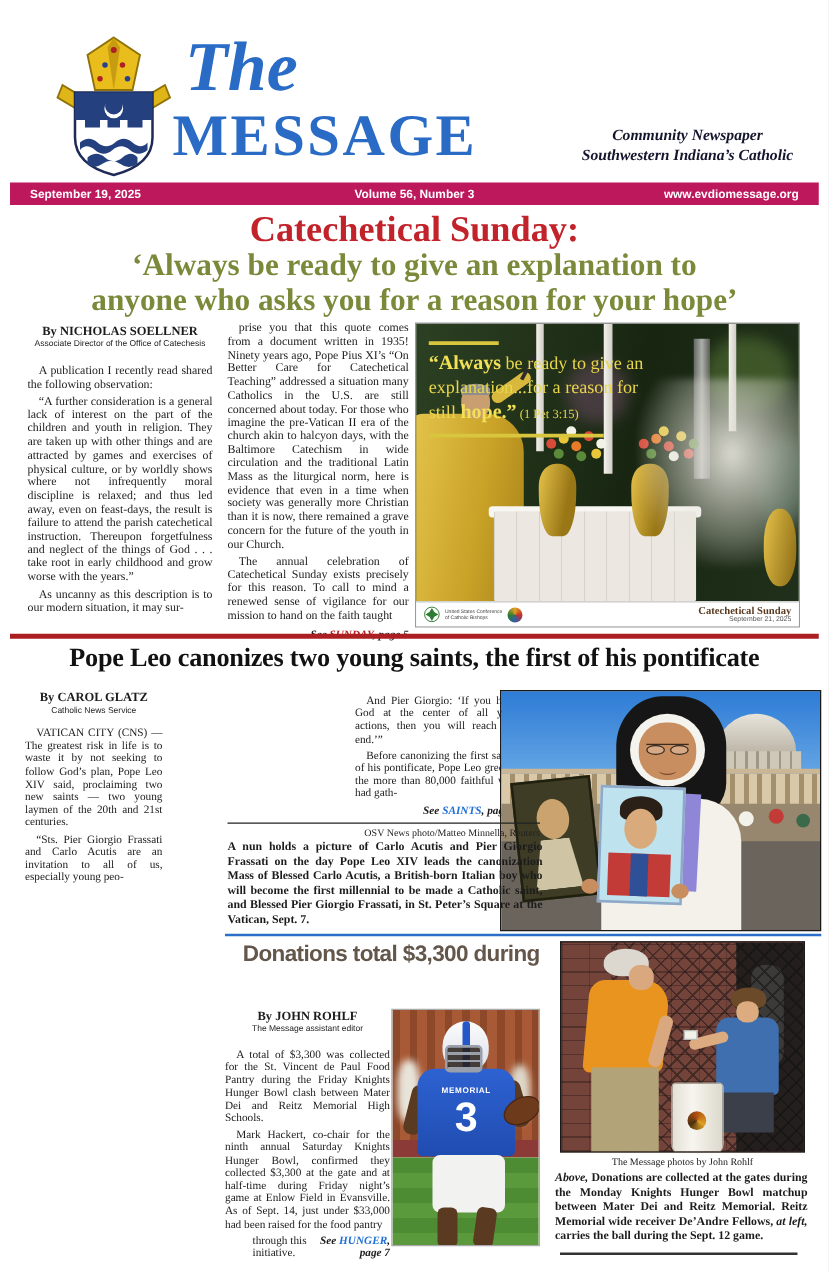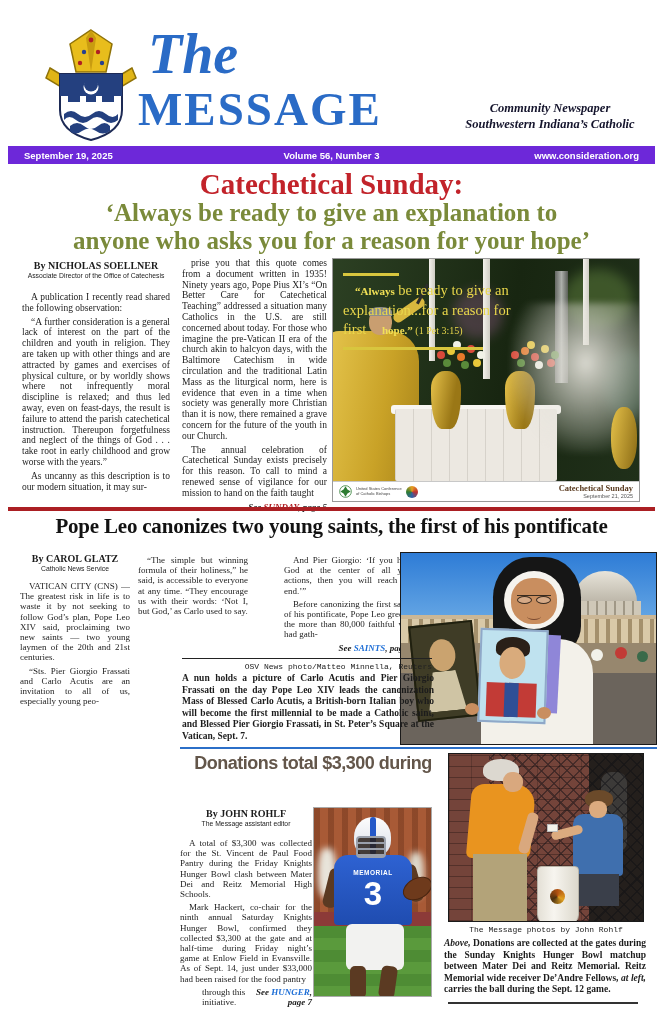--- a/index.html
+++ b/index.html
@@ -7,36 +7,36 @@
         font-family:"Liberation Serif",serif;color:#1c1c1c;}
   .abs{position:absolute;}
 
   
   .the-script{left:148px;top:22px;font-size:56px;font-style:italic;font-weight:bold;color:#2a6bc6;
               font-family:"Liberation Serif",serif;z-index:2;}
   .paper-title{left:138px;top:82px;font-size:47px;font-weight:bold;color:#2a6bc6;letter-spacing:2px;
                font-family:"Liberation Serif",serif;}
   .tagline{left:446px;top:100px;width:208px;text-align:center;font-size:12.5px;line-height:16px;
            font-weight:bold;font-style:italic;color:#14142c;}
-  .datebar{left:8px;top:146px;width:647px;height:18px;background:#6d28d9;display:flex;
+  .datebar{left:8px;top:146px;width:647px;height:18px;background:#be185d;display:flex;
            justify-content:space-between;align-items:center;padding:0 16px;box-sizing:border-box;
            font-family:"Liberation Sans",sans-serif;font-size:9.5px;font-weight:bold;color:#fff;}
   .datebar .mid{position:absolute;left:0;right:0;text-align:center;}
 
   
   .col p{margin:0 0 3px;text-indent:9px;text-align:justify;}
   .body1 p{font-size:9.5px;line-height:10.8px;}
   .body2 p{font-size:9px;line-height:10.2px;}
   .byline-name{font-size:10px;font-weight:bold;text-align:center;}
   .byline-title{font-family:"Liberation Sans",sans-serif;font-size:6.8px;color:#222;
                 text-align:center;white-space:nowrap;margin-top:1px;}
   .jump{font-style:italic;font-weight:bold;font-size:9px;text-align:right;margin-top:3px;}
   .jw-red{color:#b01f23;}
   .jw-blue{color:#1f6fd6;}
-  .credit{font-family:Liberation Mono, monospace;font-size:8px;color:#222;text-align:right;}
+  .credit{font-family:Liberation Serif, serif;font-size:8px;color:#222;text-align:right;}
   .caption{font-size:9.5px;font-weight:bold;line-height:11.5px;text-align:justify;}
 
   
   .a1-kicker{left:0;top:168px;width:663px;text-align:center;font-size:29px;font-weight:bold;color:#c2232a;}
   .a1-h{left:0;width:663px;text-align:center;font-size:25px;font-weight:bold;color:#7a8a3a;}
   .rule-red{left:8px;top:507px;width:647px;height:4px;background:#ab1f23;}
 
   .photo1{left:332px;top:258px;width:308px;height:244px;border:1px solid #9a9a9a;box-sizing:border-box;}
   .p1-scene{position:relative;width:100%;height:222px;overflow:hidden;
             background:linear-gradient(100deg,#2c4023 0%,#182611 55%,#20301a 100%);}
@@ -57,21 +57,21 @@
   .vase{position:absolute;width:30px;height:58px;border-radius:45% 45% 35% 35%/30% 30% 60% 60%;
         background:linear-gradient(100deg,#e6c24a,#9a7716 70%);}
   .flowers{position:absolute;width:8px;height:8px;border-radius:50%;background:#d94a3a;}
   .smoke{position:absolute;left:178px;top:44px;width:136px;height:150px;filter:blur(3px);
          background:radial-gradient(ellipse at 55% 40%,rgba(228,226,218,.95),rgba(228,226,218,.30) 55%,transparent 75%);}
   .thurible{position:absolute;left:278px;top:148px;width:26px;height:62px;border-radius:45%;
             background:linear-gradient(100deg,#e6c24a,#8a6a14);}
   .q-rule{position:absolute;height:2.5px;background:#d8c63e;z-index:6;}
   .q-text{position:absolute;left:10px;top:22px;width:218px;z-index:6;color:#e9d74b;
           font-size:14.5px;line-height:19px;font-family:"Liberation Serif",serif;}
-  .q-text b{font-size:11px;color:#f2e156;margin-left:12px;}
+  .q-text b{font-size:16px;color:#f2e156;}
   .q-cite{font-size:10px;}
   .p1-footer{position:relative;width:100%;height:20px;background:#fff;border-top:1px solid #c8c8c8;
              display:flex;align-items:center;padding:0 6px;box-sizing:border-box;gap:4px;}
   .usccb-text{font-family:"Liberation Sans",sans-serif;font-size:4px;line-height:4.6px;color:#444;width:46px;}
   .logo2{width:12px;height:12px;border-radius:50%;
          background:conic-gradient(#e8a020,#c03030,#3060a8,#2e7d32,#e8a020);}
   .p1f-right{margin-left:auto;text-align:right;}
   .p1f-title{font-size:8.5px;font-weight:bold;color:#5a3b20;line-height:9px;}
   .p1f-date{font-family:"Liberation Sans",sans-serif;font-size:5.5px;color:#555;line-height:6px;}
 
@@ -203,21 +203,21 @@
     </svg>
     <div class="abs the-script">The</div>
     <div class="abs paper-title">MESSAGE</div>
     <div class="abs tagline">
       <div>Community Newspaper</div>
       <div>Southwestern Indiana’s Catholic</div>
     </div>
     <div class="abs datebar">
       <span>September 19, 2025</span>
       <span class="mid">Volume 56, Number 3</span>
-      <span>www.consideration.org</span>
+      <span>www.evdiomessage.org</span>
     </div>
   </header>
 
   <section>
     <div class="abs a1-kicker">Catechetical Sunday:</div>
     <div class="abs a1-h" style="top:199px;">‘Always be ready to give an explanation to</div>
     <div class="abs a1-h" style="top:227px;">anyone who asks you for a reason for your hope’</div>
 
     <div class="abs" style="left:22px;top:260px;width:148px;">
       <div class="byline-name">By NICHOLAS SOELLNER</div>
@@ -254,21 +254,21 @@
         <div class="altar"></div>
         <div class="vase" style="left:98px;top:112px;"></div>
         <div class="vase" style="left:172px;top:112px;"></div>
         <div class="flowers" style="left:104px;top:92px;box-shadow:10px -4px 0 #e8c83a,20px 2px 0 #e87a2a,30px -6px 0 #d94a3a,40px 0 0 #f2f2e8,6px 8px 0 #5a8a3a,24px 10px 0 #5a8a3a,36px 8px 0 #e8c83a,16px -10px 0 #f2f2e8;"></div>
         <div class="flowers" style="left:178px;top:92px;box-shadow:10px -4px 0 #e87a2a,20px 2px 0 #d94a3a,30px -6px 0 #e8c83a,40px 0 0 #5a8a3a,6px 8px 0 #5a8a3a,24px 10px 0 #f2f2e8,36px 8px 0 #d94a3a,16px -10px 0 #e8c83a;"></div>
         <div class="smoke"></div>
         <div class="thurible"></div>
         <div class="q-rule" style="left:10px;top:14px;width:56px;"></div>
         <div class="q-text"><b>“Always</b><span> be ready to give an</span><br>
           <span>explanation...for a reason for</span><br>
-          <span>first </span><b>hope.”</b><span class="q-cite"> (1 Pet 3:15)</span>
+          <span>still </span><b>hope.”</b><span class="q-cite"> (1 Pet 3:15)</span>
         </div>
         <div class="q-rule" style="left:10px;top:88px;width:140px;"></div>
       </div>
       <div class="p1-footer">
         <svg viewBox="0 0 20 20" width="13" height="13">
           <circle cx="10" cy="10" r="9" fill="#fff" stroke="#2e7d32" stroke-width="1.2"></circle>
           <path d="M10 2 L13 7 L18 10 L13 13 L10 18 L7 13 L2 10 L7 7 Z" fill="#2e7d32"></path>
         </svg>
         <div class="usccb-text">United States Conference of Catholic Bishops</div>
         <div class="logo2"></div>
@@ -288,21 +288,20 @@
     <div class="abs" style="left:20px;top:553px;width:110px;">
       <div class="byline-name">By CAROL GLATZ</div>
       <div class="byline-title">Catholic News Service</div>
     </div>
 
     <div class="abs col body2" style="left:20px;top:581px;width:110px;">
       <p>VATICAN CITY (CNS) — The greatest risk in life is to waste it by not seeking to follow God’s plan, Pope Leo XIV said, proclaiming two new saints — two young laymen of the 20th and 21st centuries.</p>
       <p>“Sts. Pier Giorgio Frassati and Carlo Acutis are an invitation to all of us, especially young peo-</p>
     </div>
     <div class="abs col body2" style="left:138px;top:555px;width:110px;">
-      <p>“The simple but winning formula of their holiness,” he said, is accessible to everyone at any time. “They encourage us with their words: ‘Not I, but God,’ as Carlo used to say.</p>
     </div>
     <div class="abs col body2" style="left:238px;top:555px;width:130px;margin-left:46px;">
       <p>And Pier Giorgio: ‘If you have God at the center of all your actions, then you will reach the end.’”</p>
       <p>Before canonizing the first saints of his pontificate, Pope Leo greeted the more than 80,000 faithful who had gath-</p>
       <div class="jump"><span>See </span><span class="jw-blue">SAINTS</span><span>, page 5</span></div>
     </div>
 
     <div class="photo2">
       <div class="dome"></div>
       <div class="dome-drum"></div>
@@ -402,17 +401,17 @@
       <div class="boy-face"></div>
       <div class="boy-arm"></div>
       <div class="bill"></div>
       <div class="boy-shorts"></div>
       <div class="bucket">
         <div class="bucket-logo"></div>
       </div>
     </div>
 
     <div class="abs credit" style="left:448px;top:925px;width:196px;text-align:center;">The Message photos by John Rohlf</div>
-    <div class="abs caption" style="left:444px;top:938px;width:202px;"><i>Above,</i><span> Donations are collected at the gates during the Sunday Knights Hunger Bowl matchup between Mater Dei and Reitz Memorial. Reitz Memorial wide receiver De’Andre Fellows, </span><i>at left,</i><span> carries the ball during the Sept. 12 game.</span></div>
+    <div class="abs caption" style="left:444px;top:938px;width:202px;"><i>Above,</i><span> Donations are collected at the gates during the Monday Knights Hunger Bowl matchup between Mater Dei and Reitz Memorial. Reitz Memorial wide receiver De’Andre Fellows, </span><i>at left,</i><span> carries the ball during the Sept. 12 game.</span></div>
     <div class="abs endrule3"></div>
   </section>
 
 </div>
 
 </body></html>

